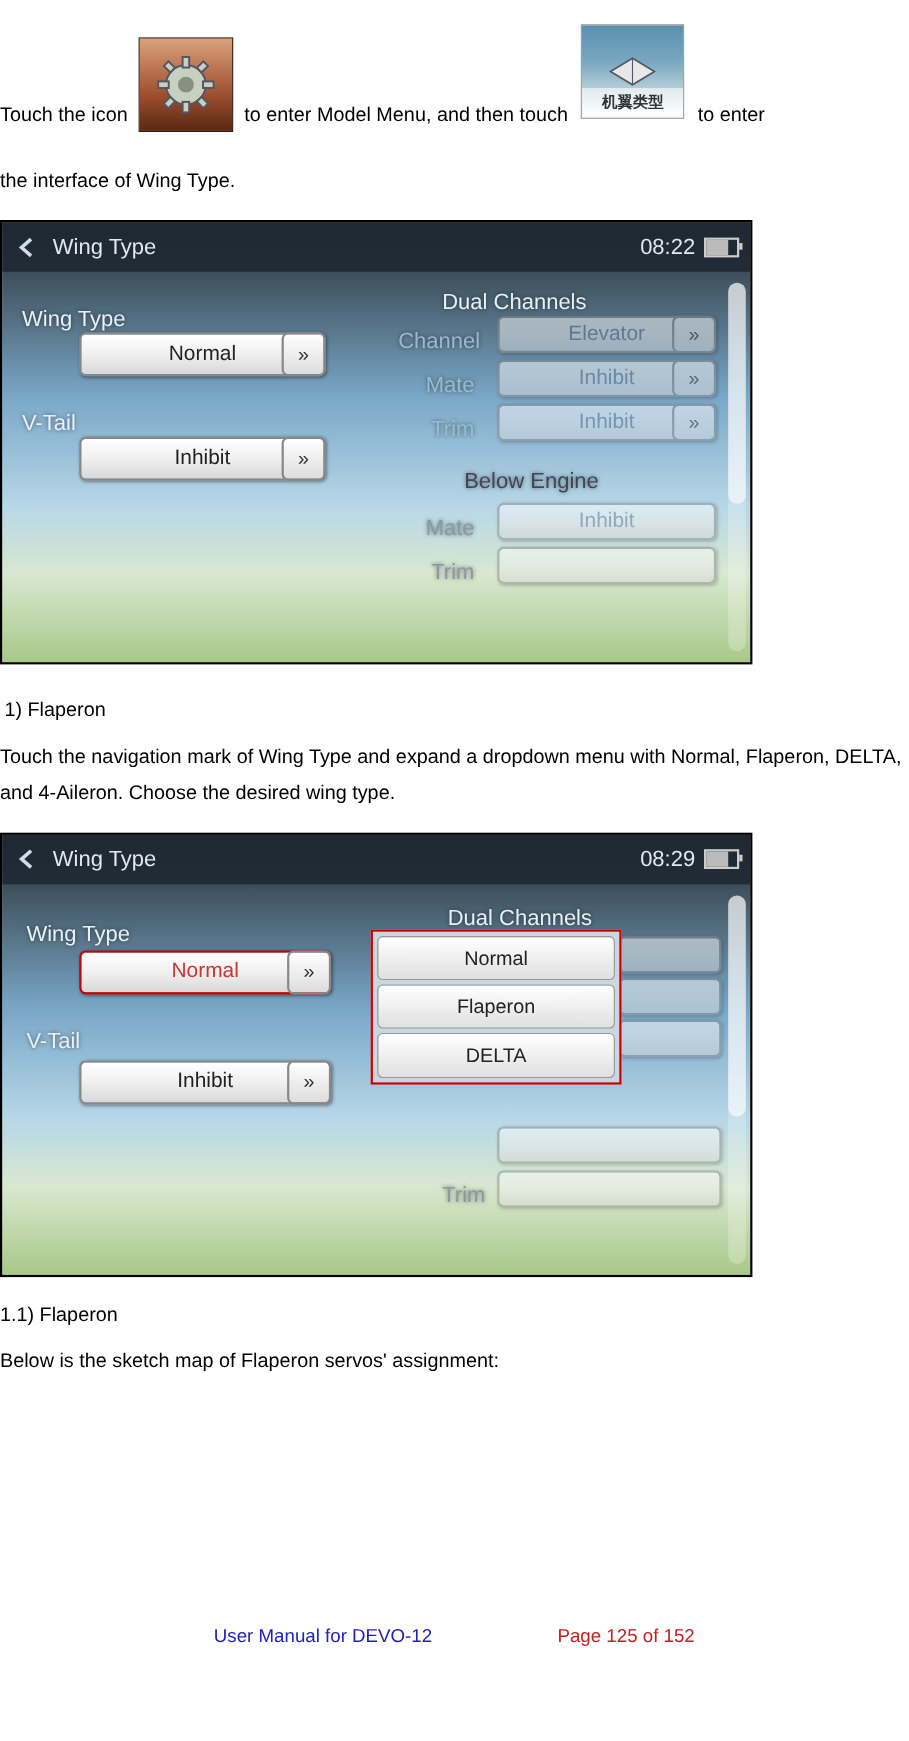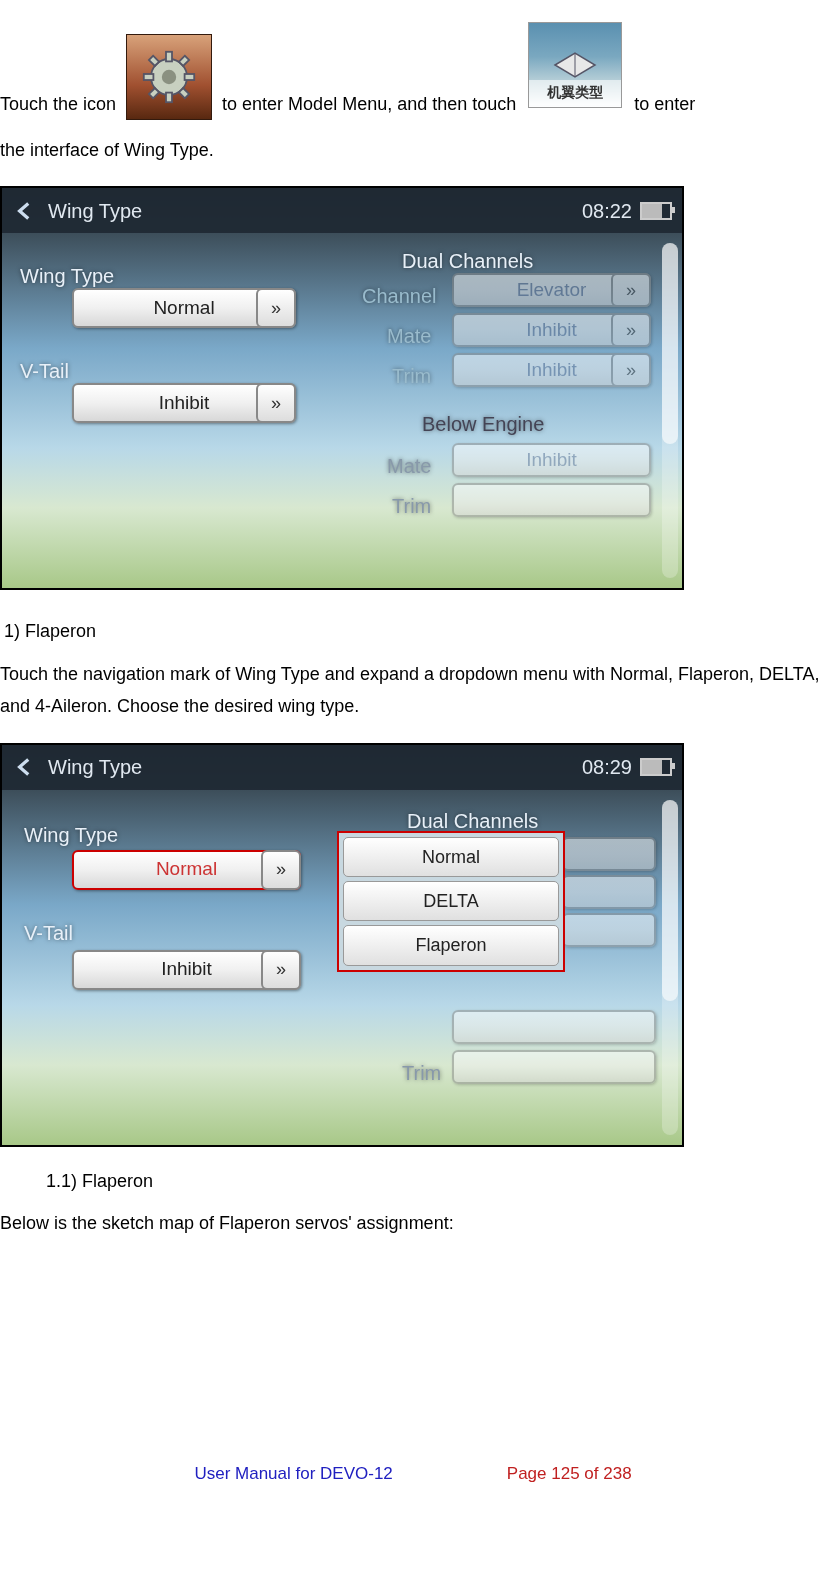--- a/index.html
+++ b/index.html
@@ -103,21 +103,21 @@
     border:1px solid #999; border-radius:5px;
     margin:2px; padding:3px 0;
     text-align:center;
     font-size:18px; color:#222;
   }
   .scroll-ind{position:absolute;right:4px;top:55px;bottom:10px;width:16px;
     background:rgba(255,255,255,0.25);border-radius:8px;}
   .scroll-ind .thumb{position:absolute;left:0;right:0;top:0;height:60%;background:rgba(255,255,255,0.6);border-radius:8px;}
   .heading1 { margin:25px 0 10px 4px; font-size:18px; }
   .para { margin:10px 0; }
-  .tail-line { margin:18px 0 0 0;padding-left:46px;}
+  .tail-line { margin:18px 0 0 0;}
   .footer {
     display:flex; justify-content:center; gap:114px;
     font-size:17px; margin-top:220px; padding-bottom:30px;
   }
   .footer .title { color:#2020c0; }
   .footer .pg { color:#c02020; }
 </style>
 </head>
 <body>
 
@@ -144,21 +144,21 @@
     <span>to enter Model Menu, and then touch</span>
     <div class="wingtype-icon-box">
       <svg viewBox="0 0 60 40" width="60" height="40">
         <path d="M10 20 L30 8 L50 20 L30 32 Z" fill="#e8e8e8" stroke="#556" stroke-width="1.5"></path>
         <line x1="30" y1="8" x2="30" y2="32" stroke="#556" stroke-width="1"></line>
       </svg>
       <div class="label">机翼类型</div>
     </div>
     <span>to enter</span>
   </div>
-  <div class="para" style="margin-top:14px">the interface of Wing Type.</div>
+  <div class="para" style="margin-top:28px">the interface of Wing Type.</div>
 
   <div class="screenshot">
     <div class="tbar">
       <svg class="back-arrow" viewBox="0 0 24 24">
           <path d="M15 5 L7 12 L15 19" stroke="#cde" stroke-width="3" fill="none"></path>
         </svg>
       <span>Wing Type</span>
       <div class="right">
         <span>08:22</span>
         <div class="batt">
@@ -251,25 +251,25 @@
 
     <div class="ui-button dim" style="left:560px;top:92px;width:90px;height:30px;"></div>
     <div class="ui-button dim" style="left:560px;top:130px;width:90px;height:30px;"></div>
     <div class="ui-button dim" style="left:560px;top:168px;width:90px;height:30px;"></div>
     <div class="ui-button dim" style="left:450px;top:265px;width:200px;height:30px;"></div>
     <div class="ui-button dim" style="left:450px;top:305px;width:200px;height:30px;"></div>
     <div class="section-label dim" style="left:400px;top:310px;color:#89a;">Trim</div>
 
     <div class="dropdown" style="left:335px;top:86px;width:220px;">
       <div class="opt">Normal</div>
+      <div class="opt">Flaperon</div>
       <div class="opt">DELTA</div>
-      <div class="opt">Flaperon</div>
     </div>
   </div>
 
   <div class="tail-line">1.1) Flaperon</div>
   <div class="para">Below is the sketch map of Flaperon servos' assignment:</div>
 
   <div class="footer">
     <span class="title">User Manual for DEVO-12</span>
-    <span class="pg">Page 125 of 238</span>
+    <span class="pg">Page 125 of 152</span>
   </div>
 </div>
 
 </body></html>

